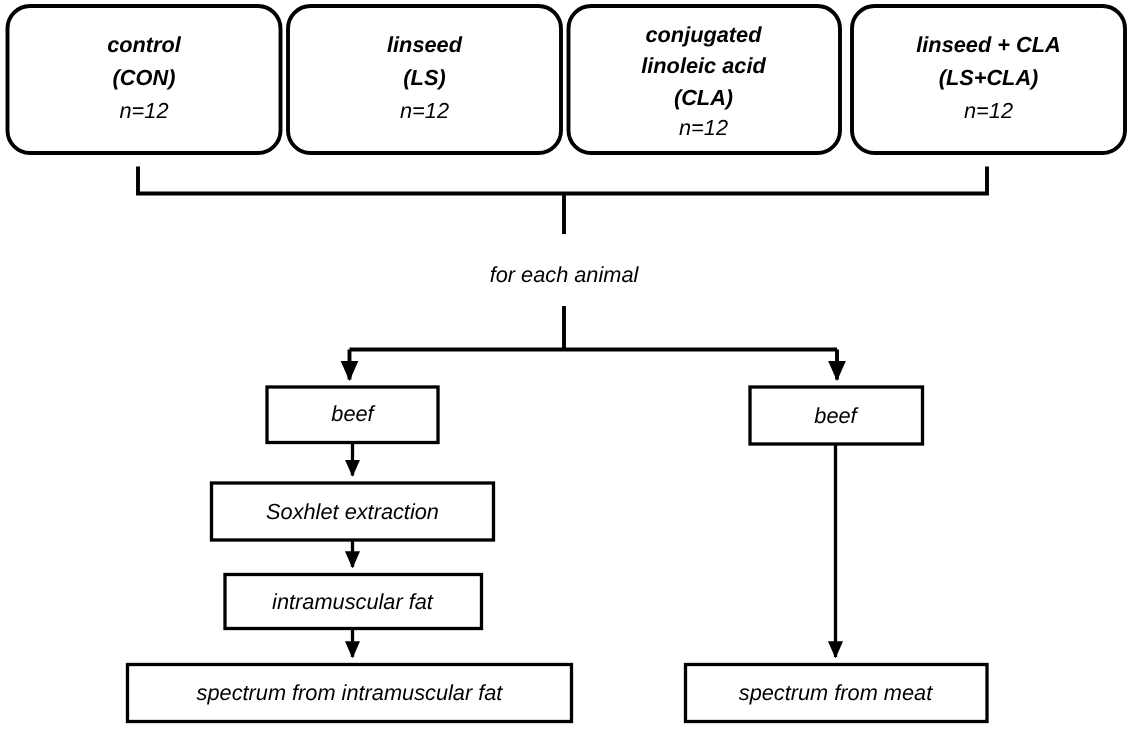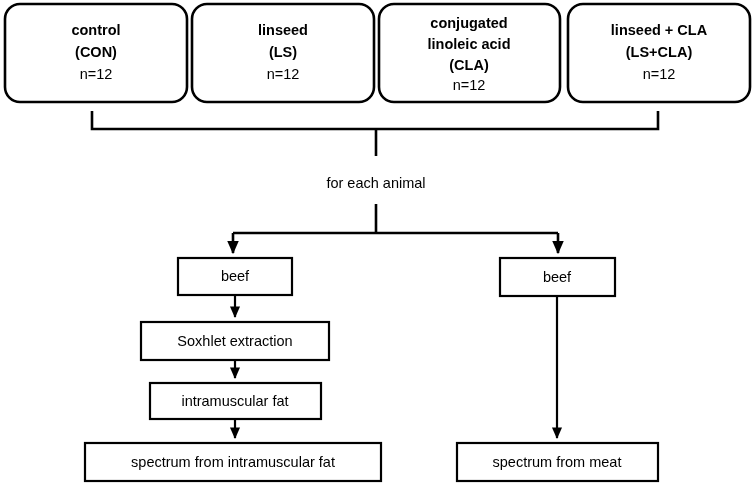--- a/index.html
+++ b/index.html
@@ -11,20 +11,21 @@
     width: 753px;
     height: 489px;
     font-family: "Liberation Sans", sans-serif;
     color: #000000;
     overflow: hidden;
   }
   #flowchart-root {
     position: relative;
     width: 753px;
     height: 489px;
+    font-style: italic;
   }
   svg#diagram {
     display: block;
     width: 753px;
     height: 489px;
   }
   .grp-box {
     fill: #ffffff;
     stroke: #000000;
     stroke-width: 2.6;

